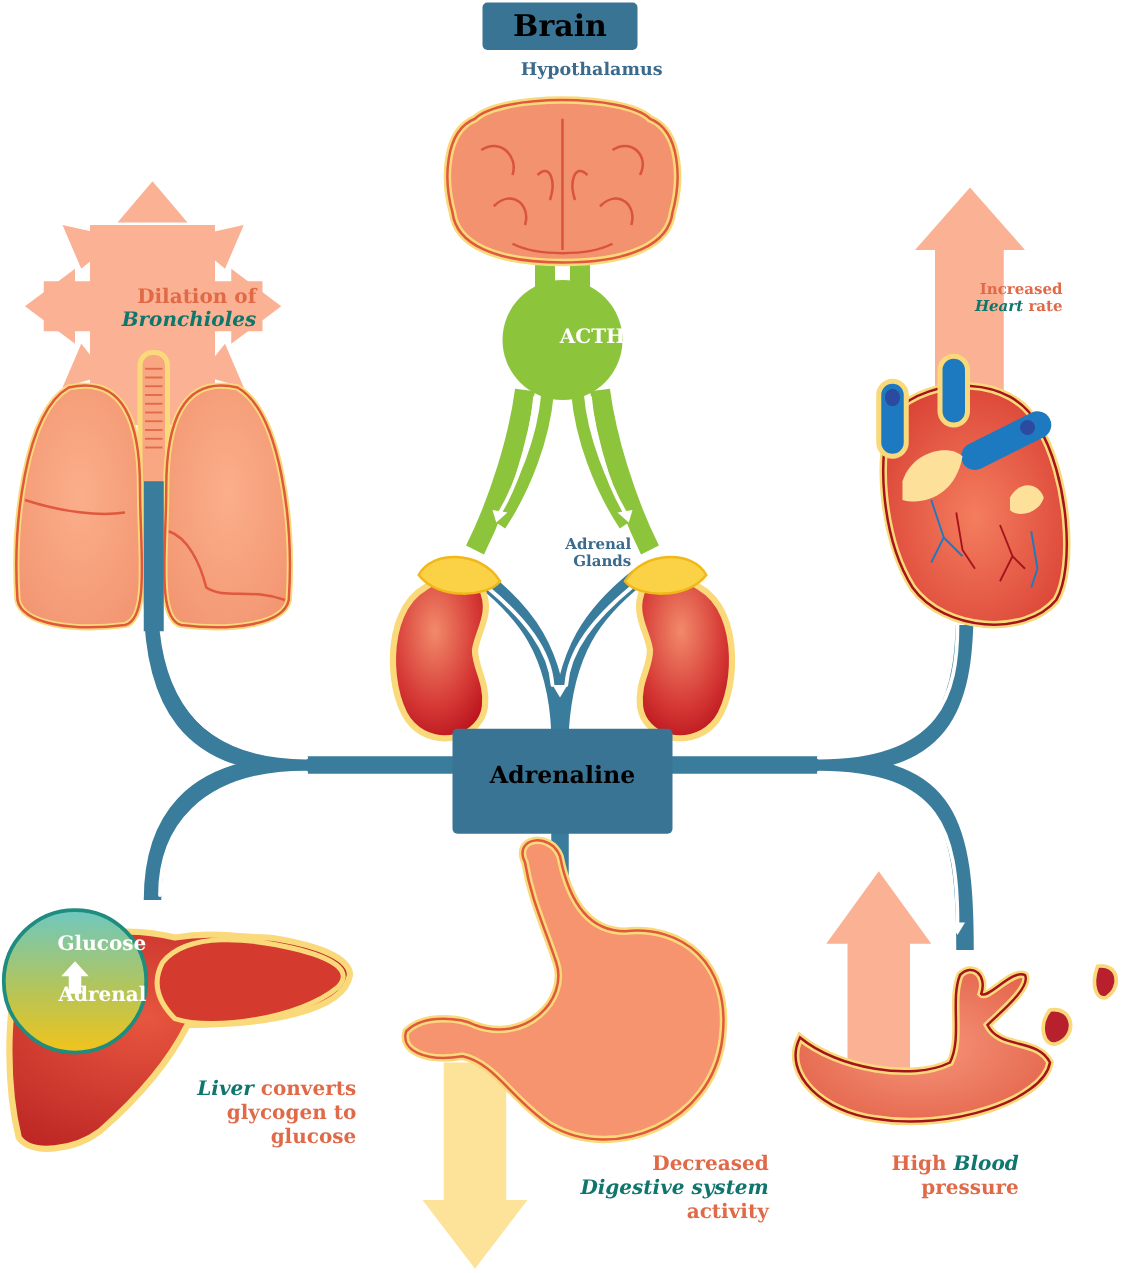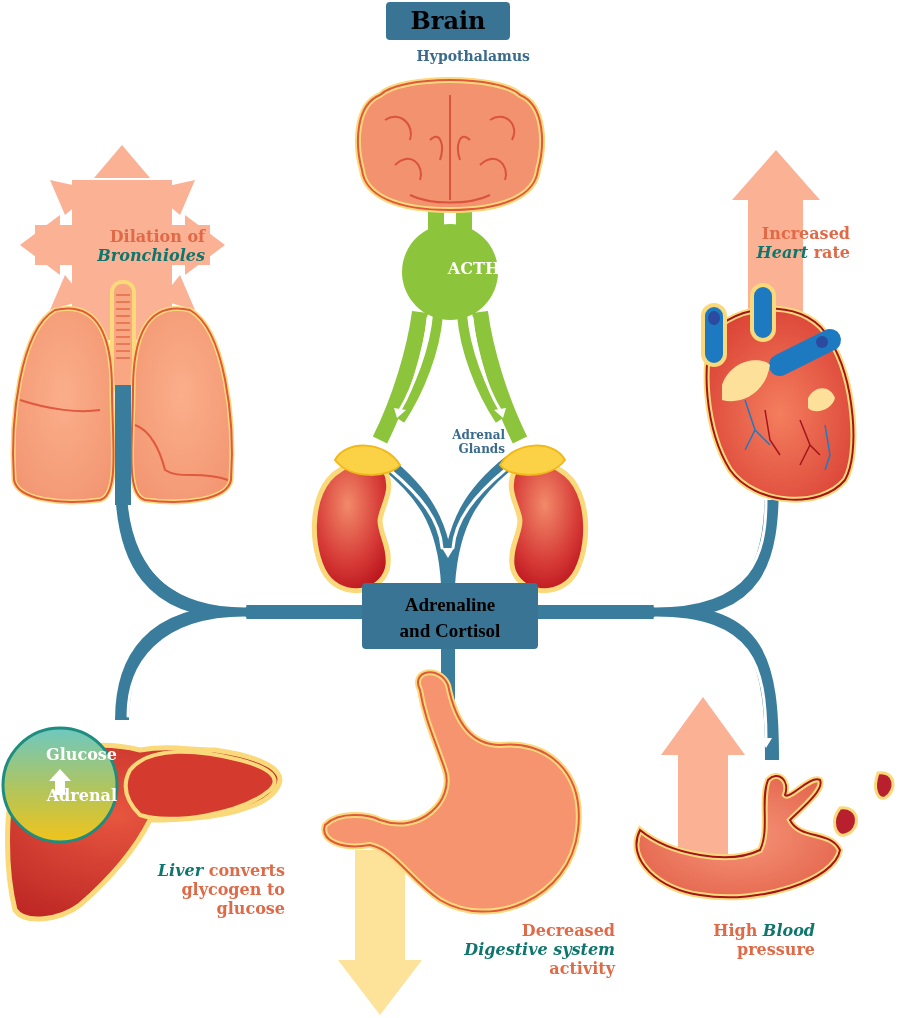--- a/index.html
+++ b/index.html
@@ -210,31 +210,30 @@
 <div class="pill" style="left:386px; top:2px; width:124px; height:38px; line-height:38px; font-size:24px;">Brain</div>
 <div class="lbl blue-lbl" style="left:370px; top:48px; width:160px; font-size:14px;">Hypothalamus</div>
 
 <div class="lbl" style="left:400px; top:259px; width:100px; font-size:16px; color:#ffffff;">ACTH</div>
 
 <div class="lbl blue-lbl" style="left:395px; top:428px; width:110px; font-size:12px;">
   <div>Adrenal</div>
   <div>Glands</div>
 </div>
 
-<div class="pill" style="left:362px; top:583px; width:176px; height:66px; font-size:19px; line-height:26px; padding-top:9px; box-sizing:border-box;font-family:Liberation Serif, serif;">
+<div class="pill" style="left:362px; top:583px; width:176px; height:84px; font-size:19px; line-height:26px; padding-top:24px; box-sizing:border-box;">
   <div>Adrenaline</div>
-  <div>and Cortisol</div>
 </div>
 
 <div class="lbl" style="left:40px; top:227px; width:165px; font-size:16px;">
   <div class="orange">Dilation of</div>
   <div class="red">Bronchioles</div>
 </div>
 
-<div class="lbl" style="left:700px; top:224px; width:150px; font-size:16px;">
+<div class="lbl" style="left:700px; top:224px; width:150px; font-size:12px;">
   <div class="orange">Increased</div>
   <div><span class="red">Heart</span><span class="orange"> rate</span></div>
 </div>
 
 <div class="lbl" style="left:3px; top:745px; width:114px; font-size:16px; color:#ffffff;">
   <div>Glucose</div>
   <div style="margin-top:22px;">Adrenal</div>
 </div>
 
 <div class="lbl" style="left:135px; top:861px; width:150px; font-size:16px;">

